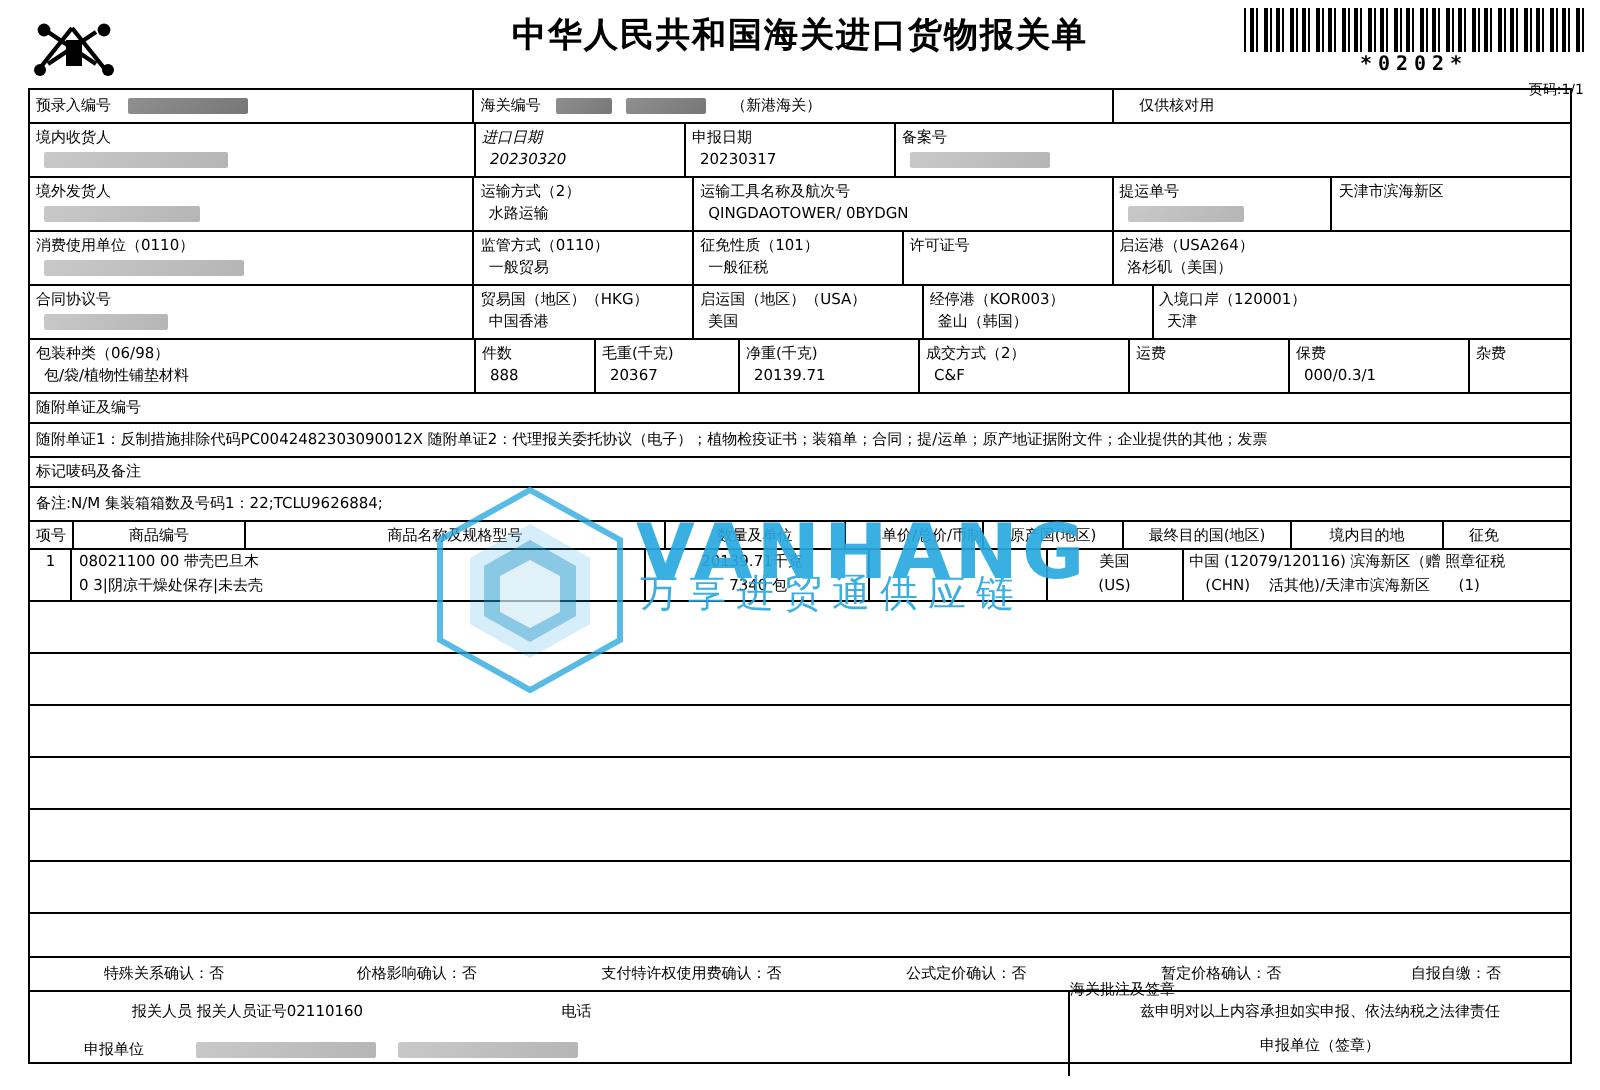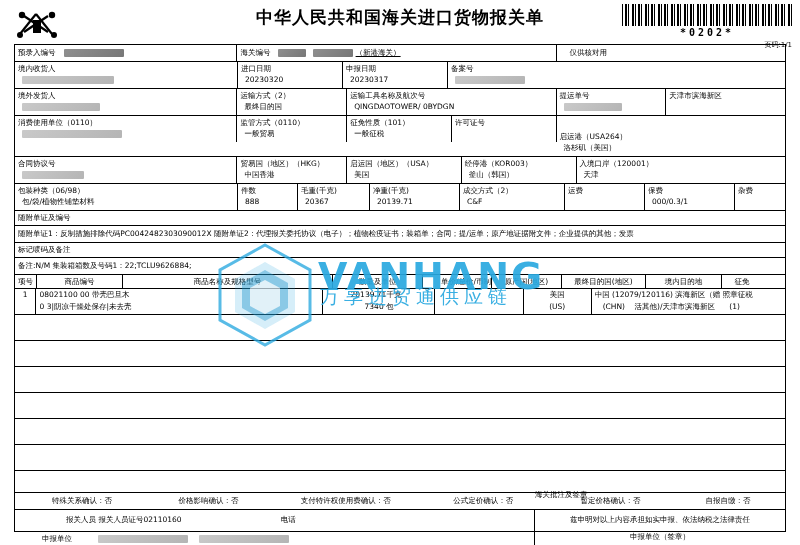--- a/index.html
+++ b/index.html
@@ -137,54 +137,54 @@
 
     <div class="row">
       <div class="cell h16" style="width:223px;">
         <span class="tl">预录入编号</span>
         <span class="redact dark" style="width:60px;margin-left:6px;"></span>
       </div>
       <div class="cell h16" style="width:320px;">
         <span class="tl">海关编号</span>
         <span class="redact dark" style="width:28px;margin-left:5px;"></span>
         <span class="redact dark" style="width:40px;margin-left:5px;"></span>
-        <span class="tl" style="text-decoration:underline;">（新港海关）</span>
+        <span class="tl" style="margin-left:10px;">（新港海关）</span>
       </div>
       <div class="cell h16" style="width:229px;text-align:left;">
         <span class="tl" style="margin-left:10px;">仅供核对用</span>
       </div>
     </div>
 
     <div class="row">
       <div class="cell h26" style="width:223px;">
         <div class="tl">境内收货人</div>
         <div class="tv"><span class="redact" style="width:92px;"></span></div>
       </div>
-      <div class="cell h26" style="width:105px;">
+      <div class="cell h26" style="width:105px;font-style:italic;">
         <div class="tl">进口日期</div>
         <div class="tv">20230320</div>
       </div>
       <div class="cell h26" style="width:105px;">
         <div class="tl">申报日期</div>
         <div class="tv">20230317</div>
       </div>
       <div class="cell h26" style="width:229px;">
         <div class="tl">备案号</div>
         <div class="tv"><span class="redact" style="width:70px;"></span></div>
       </div>
     </div>
 
     <div class="row">
       <div class="cell h26" style="width:223px;">
         <div class="tl">境外发货人</div>
         <div class="tv"><span class="redact" style="width:78px;"></span></div>
       </div>
       <div class="cell h26" style="width:110px;">
         <div class="tl">运输方式（2）</div>
-        <div class="tv">最终目的国</div>
+        <div class="tv">水路运输</div>
       </div>
       <div class="cell h26" style="width:210px;">
         <div class="tl">运输工具名称及航次号</div>
         <div class="tv">QINGDAOTOWER/ 0BYDGN</div>
       </div>
       <div class="cell h26" style="width:110px;">
         <div class="tl">提运单号</div>
         <div class="tv"><span class="redact" style="width:58px;"></span></div>
       </div>
       <div class="cell h26" style="width:119px;">
@@ -203,21 +203,21 @@
         <div class="tv">一般贸易</div>
       </div>
       <div class="cell h26" style="width:105px;">
         <div class="tl">征免性质（101）</div>
         <div class="tv">一般征税</div>
       </div>
       <div class="cell h26" style="width:105px;">
         <div class="tl">许可证号</div>
         <div class="tv"></div>
       </div>
-      <div class="cell h26" style="width:229px;margin-top:14px;">
+      <div class="cell h26" style="width:229px;">
         <div class="tl">启运港（USA264）</div>
         <div class="tv">洛杉矶（美国）</div>
       </div>
     </div>
 
     <div class="row">
       <div class="cell h26" style="width:223px;">
         <div class="tl">合同协议号</div>
         <div class="tv"><span class="redact" style="width:62px;"></span></div>
       </div>

